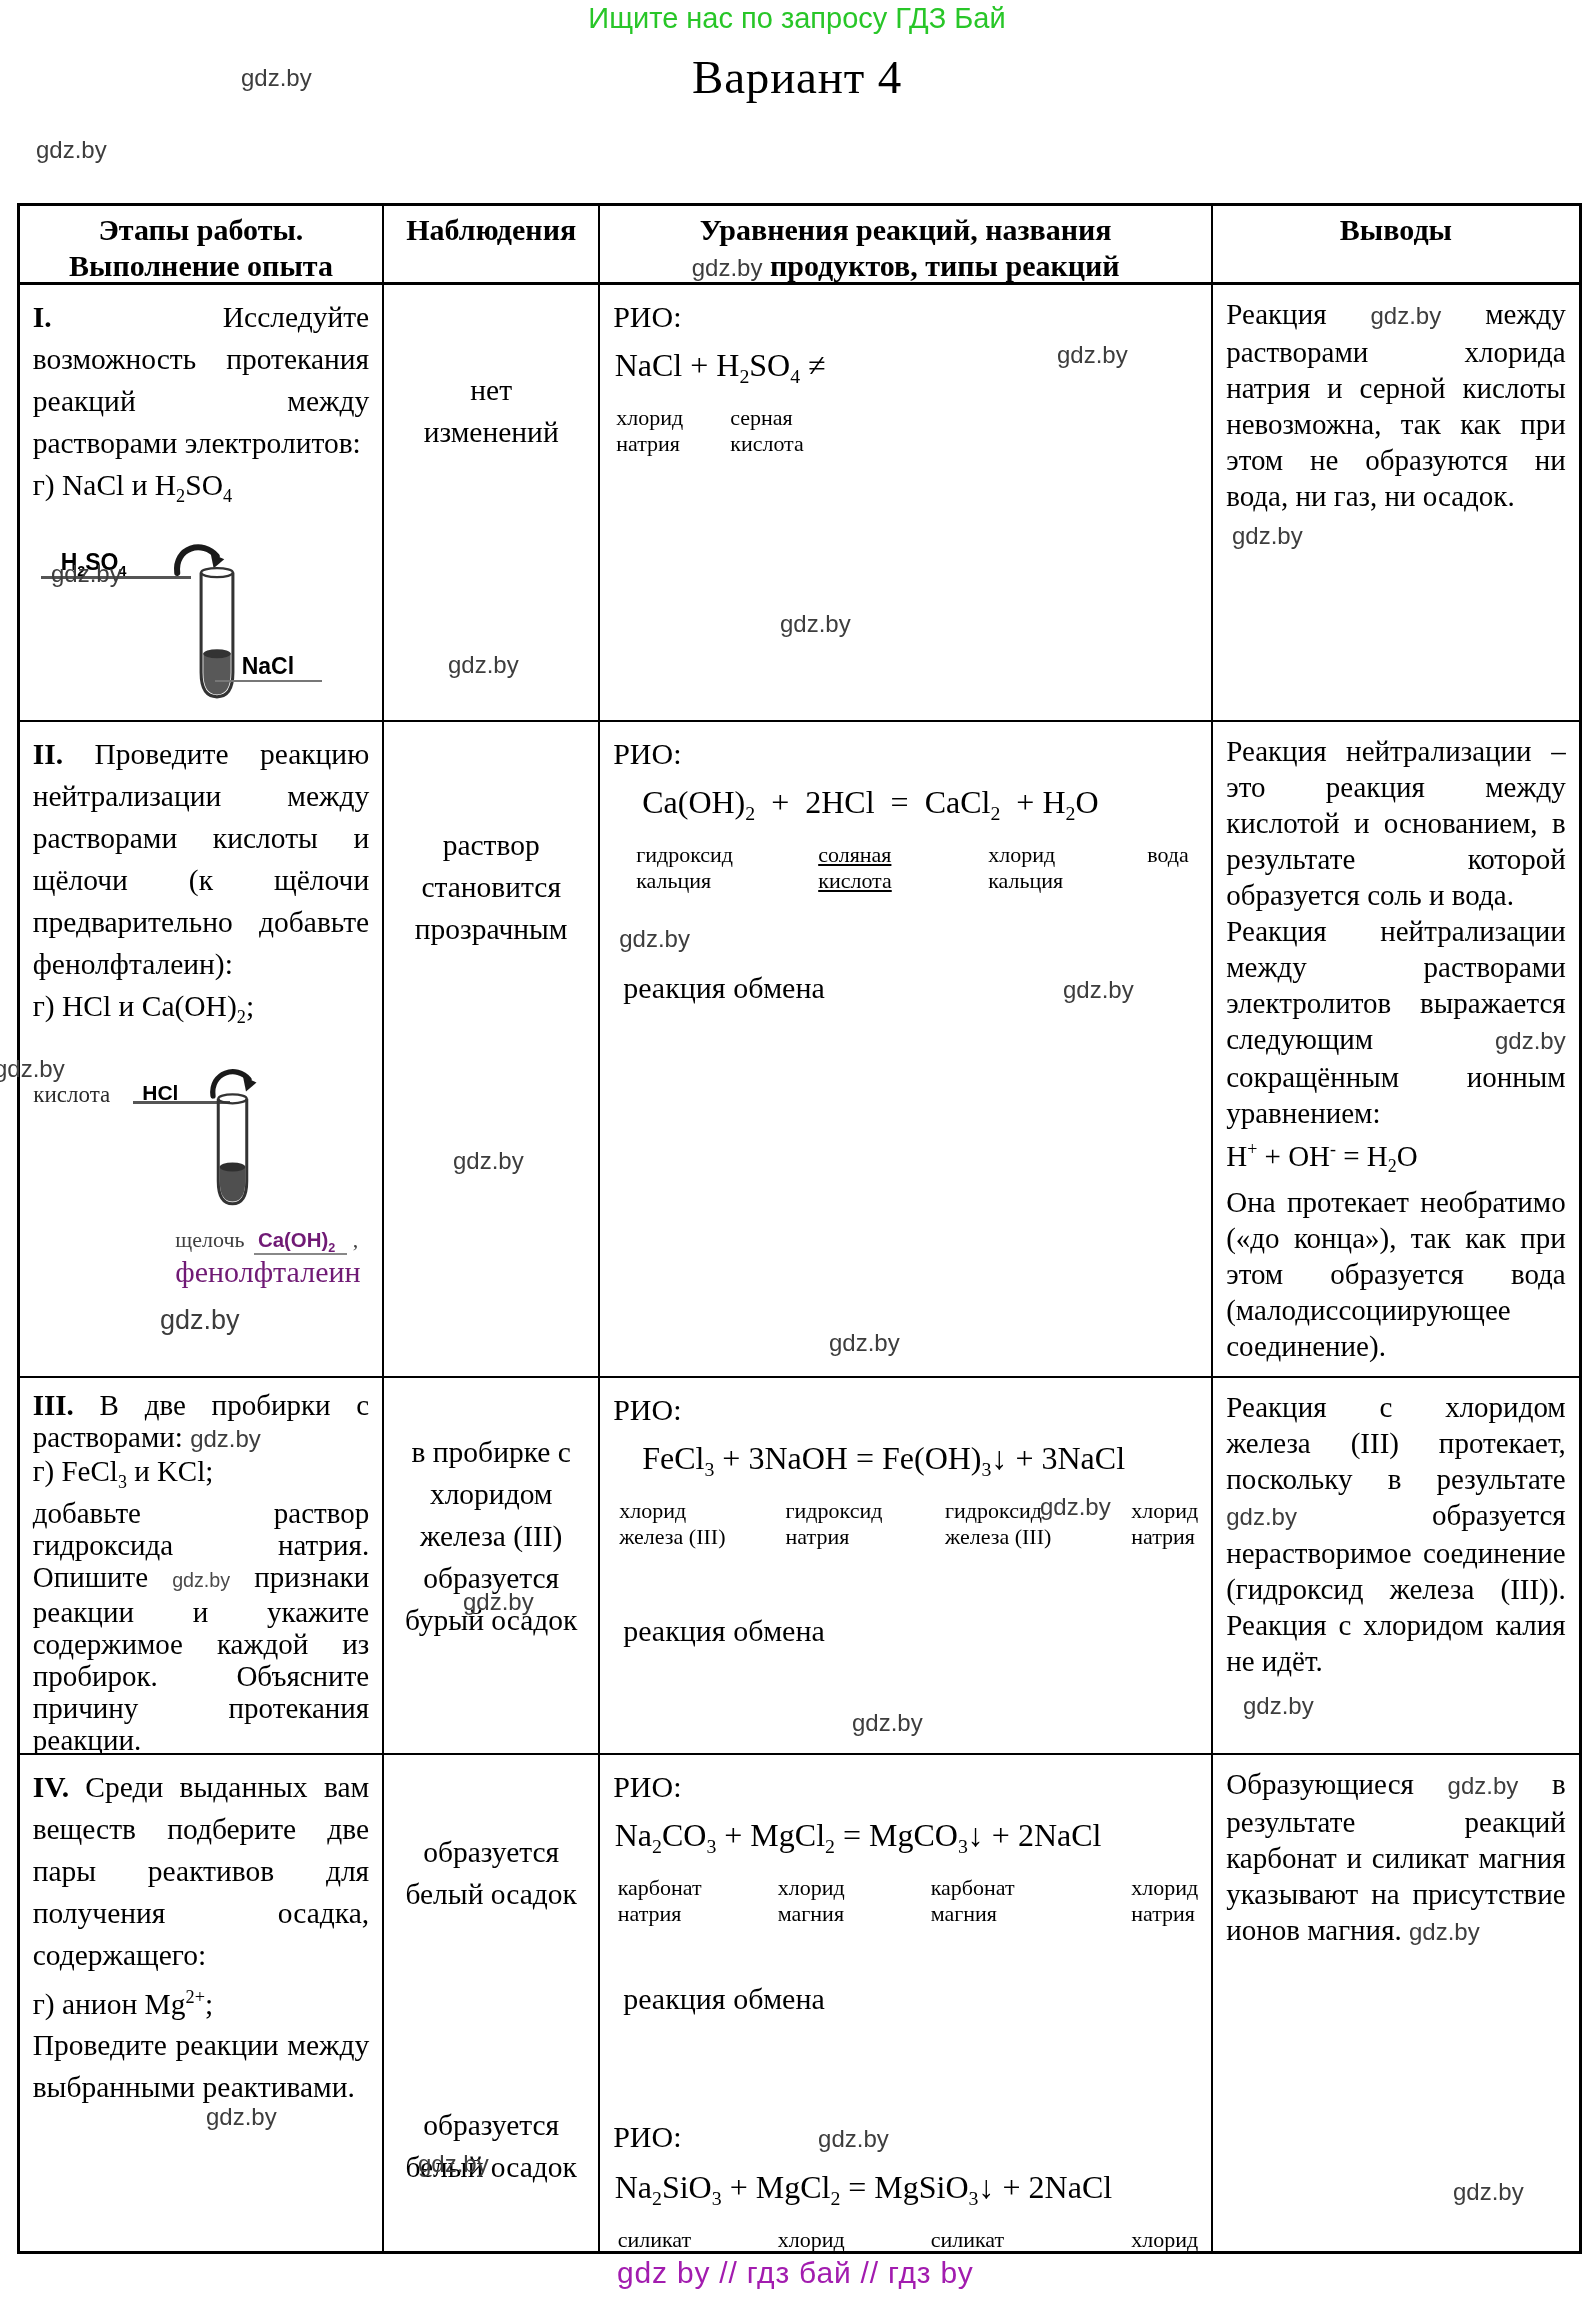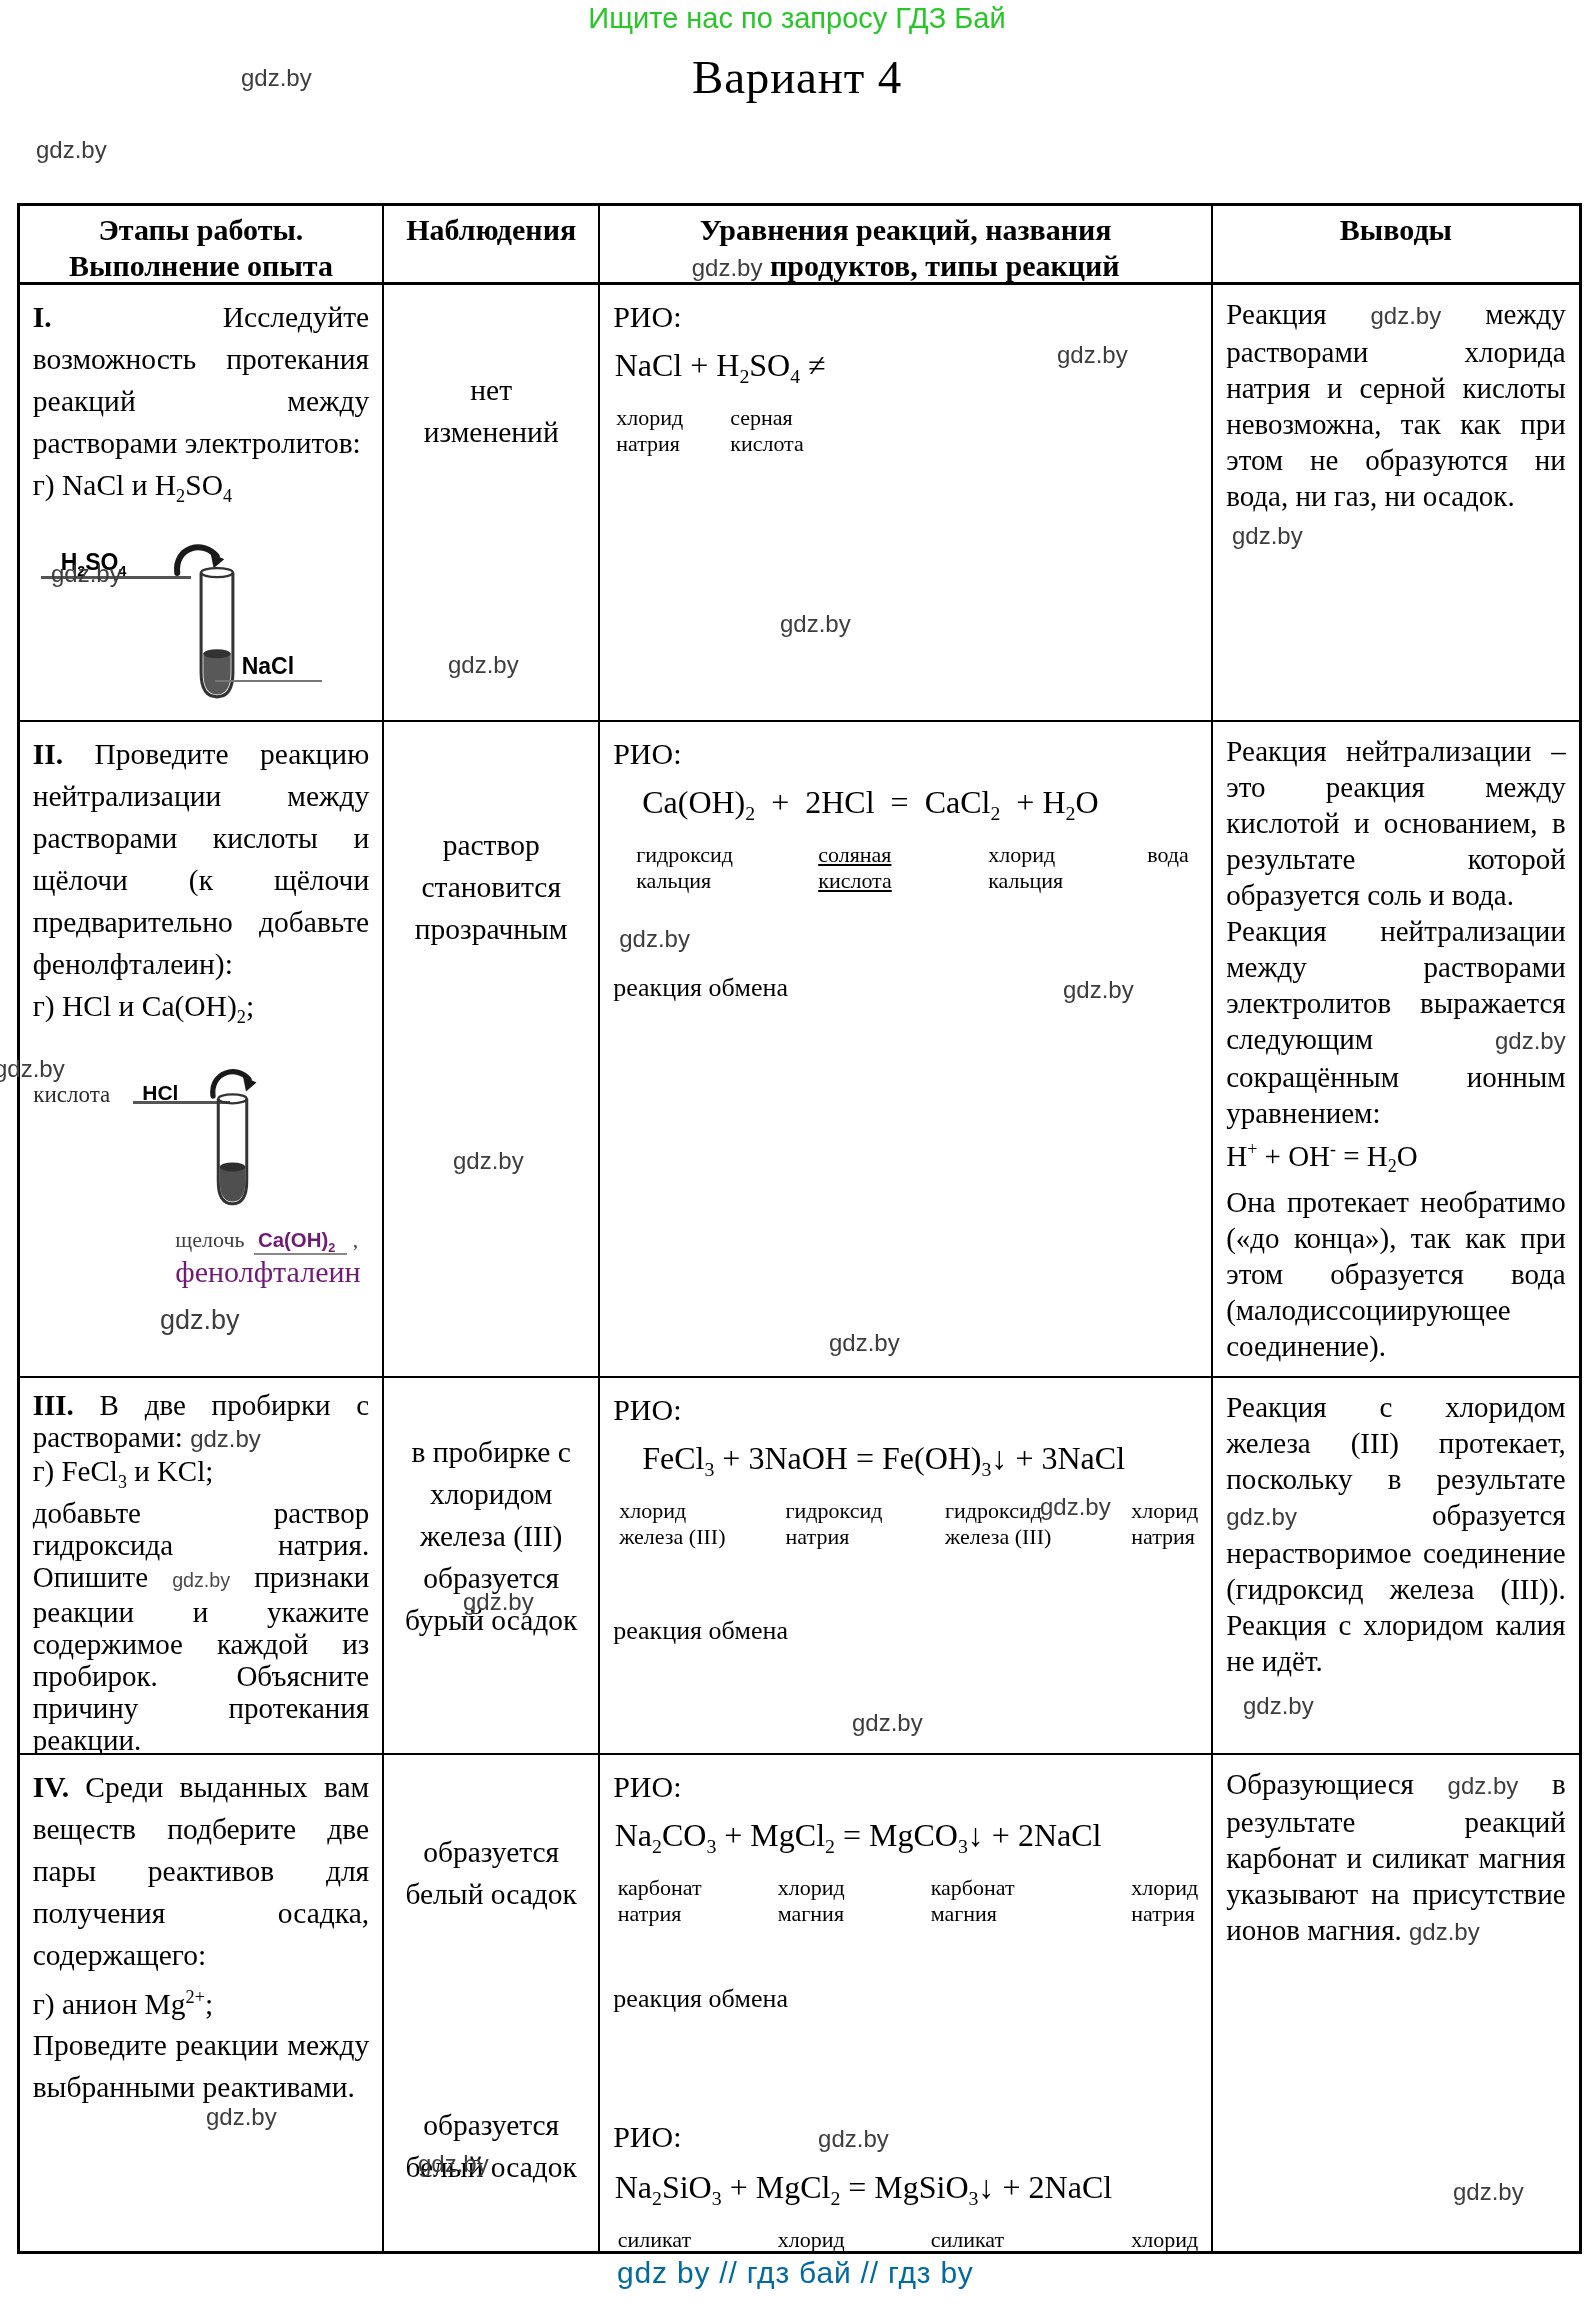--- a/index.html
+++ b/index.html
@@ -34,21 +34,21 @@
   .g4a span:nth-child(2){width:170px;text-decoration:underline;}
   .g4a span:nth-child(3){width:159px;}
   .g4b{margin-left:6px;}
   .g4b span:nth-child(1){width:193px;}
   .g4b span:nth-child(2){width:185px;}
   .g4b span:nth-child(3){width:216px;}
   .g4c{margin-left:4.5px;}
   .g4c span:nth-child(1){width:178px;}
   .g4c span:nth-child(2){width:170px;}
   .g4c span:nth-child(3){width:223px;}
-  .rtype{font-size:26px;margin-top:18px;}
+  .rtype{font-size:30px;margin-top:18px;margin-left:10px;}
   .wm{font-family:"Liberation Sans",sans-serif;color:#3d3d3d;font-size:24px;font-weight:normal;}
   .wm.small{font-size:19.7px;color:#4a4a4a;}
   .wm-abs{position:absolute;font-family:"Liberation Sans",sans-serif;color:#3d3d3d;
           font-size:24px;white-space:nowrap;}
   .footer{position:absolute;left:617px;top:2256px;font-family:"Liberation Sans",sans-serif;
           font-size:30px;letter-spacing:0.8px;}
   
   .diag{position:absolute;}
   .d1{left:9px;top:256px;width:341px;height:156px;}
   .d1 .d-reagent{position:absolute;left:32px;top:0;font-family:"Liberation Sans",sans-serif;
@@ -267,15 +267,15 @@
   <span class="wm-abs" style="left:1063px;top:976px">gdz.by</span>
   <span class="wm-abs" style="left:829px;top:1329px">gdz.by</span>
   <span class="wm-abs" style="left:463px;top:1588px">gdz.by</span>
   <span class="wm-abs" style="left:1040px;top:1493px">gdz.by</span>
   <span class="wm-abs" style="left:852px;top:1709px">gdz.by</span>
   <span class="wm-abs" style="left:1243px;top:1692px">gdz.by</span>
   <span class="wm-abs" style="left:206px;top:2103px">gdz.by</span>
   <span class="wm-abs" style="left:418px;top:2150px">gdz.by</span>
   <span class="wm-abs" style="left:1453px;top:2178px">gdz.by</span>
 
-  <div class="footer" style="color: #0369a1;">gdz by  //  гдз бай  //  гдз by</div>
+  <div class="footer" style="color: #a21caf;">gdz by  //  гдз бай  //  гдз by</div>
 </div>
 
 
 </body></html>

